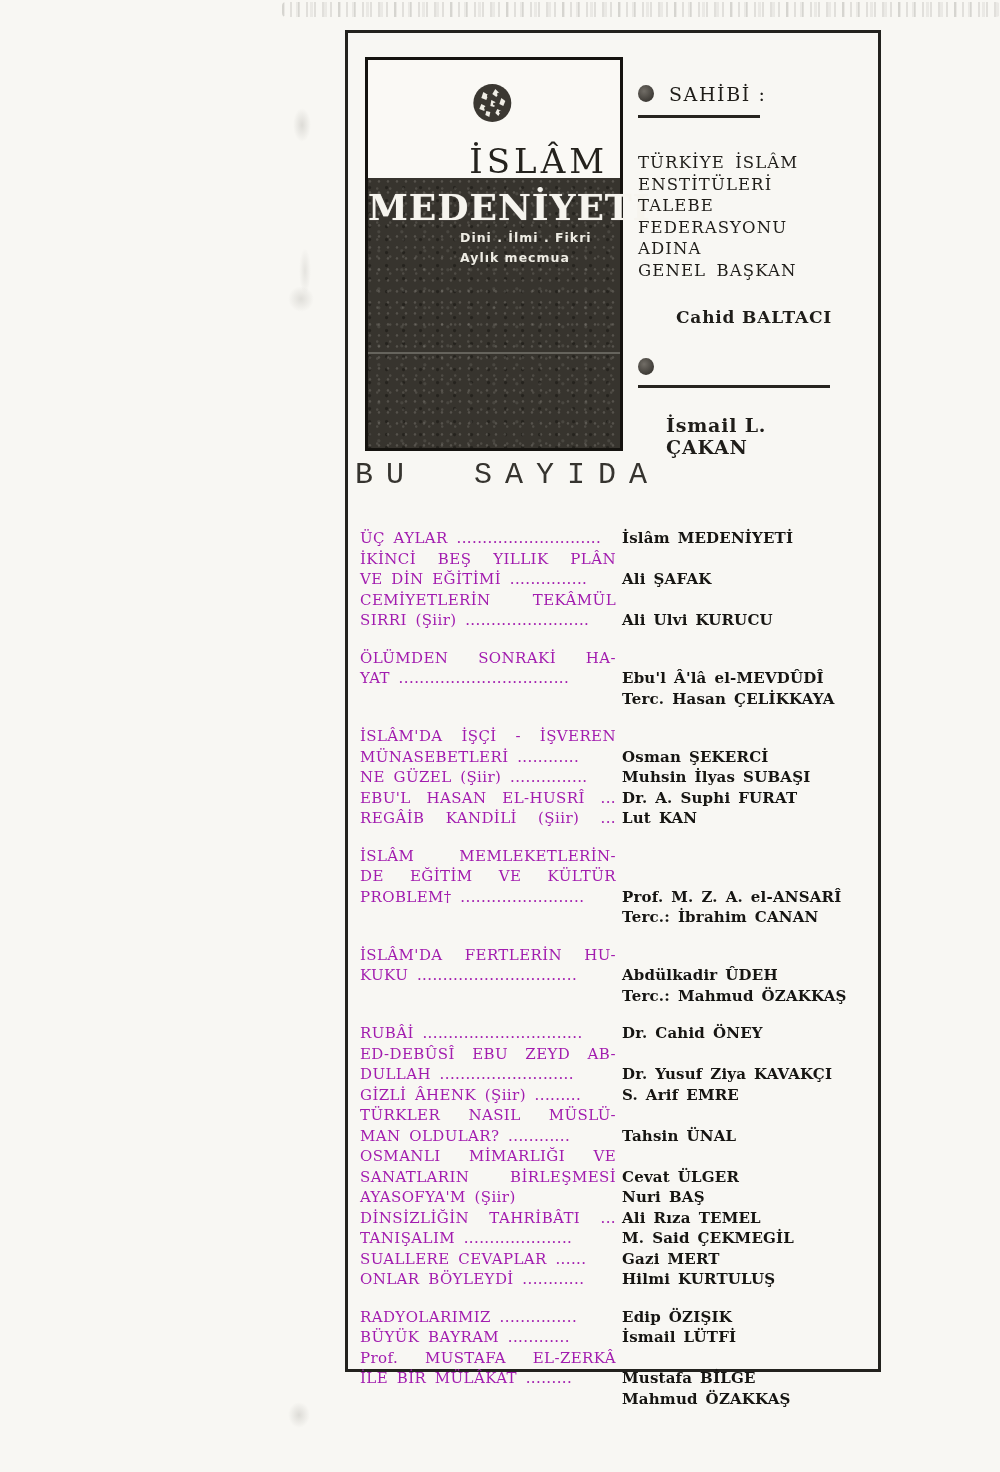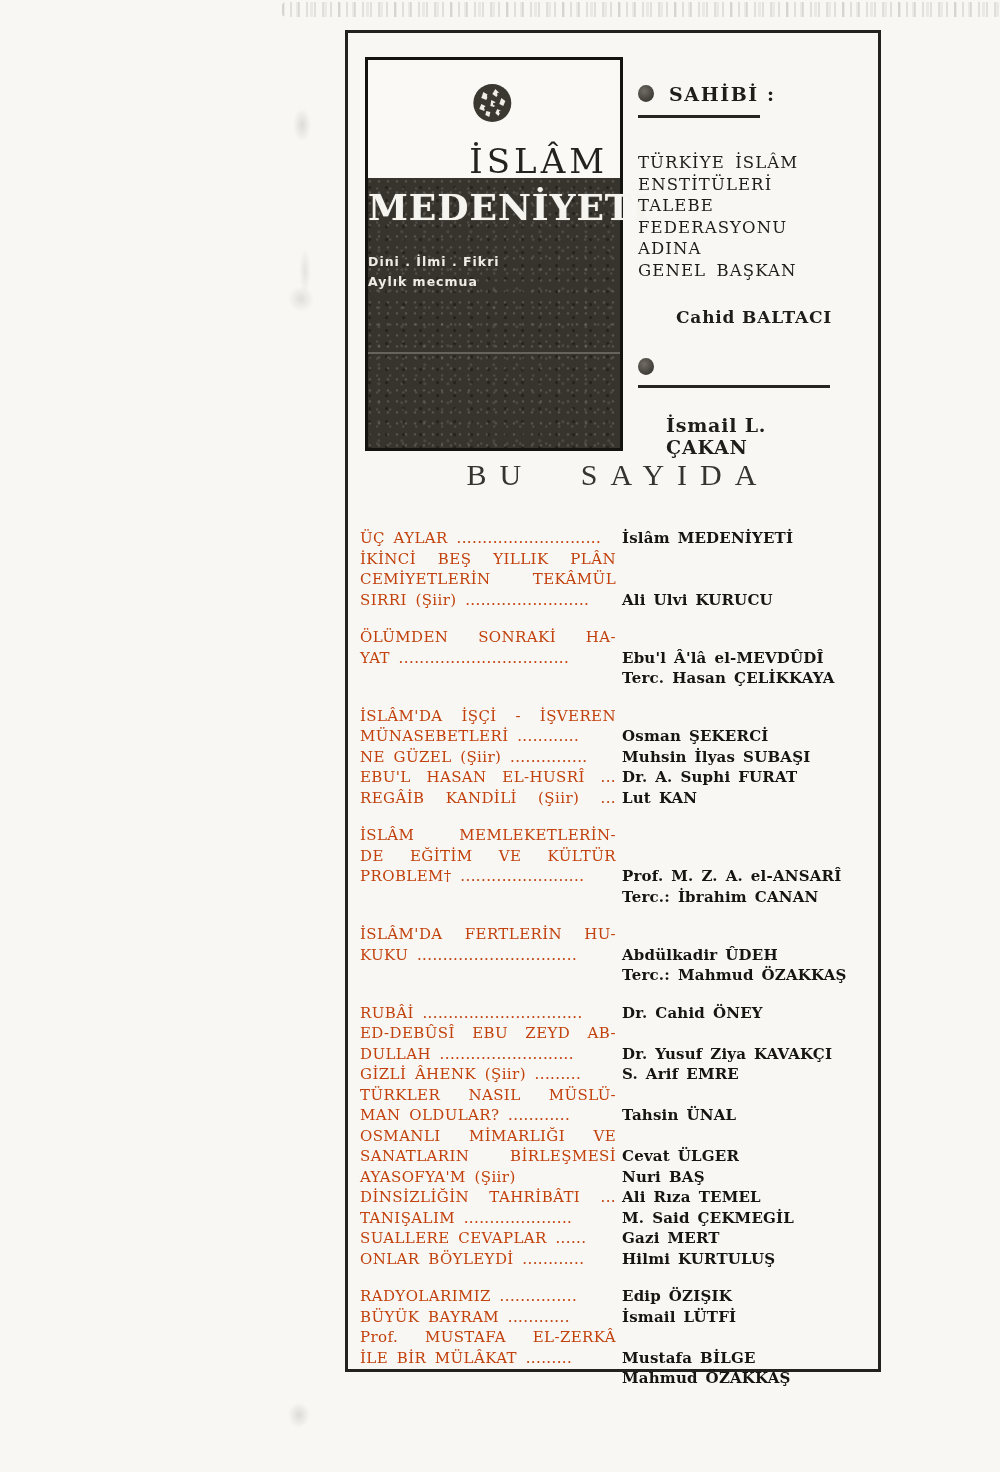--- a/index.html
+++ b/index.html
@@ -47,56 +47,56 @@
       radial-gradient(circle at 47% 83%, rgba(236,233,224,.10) 1px, transparent 2.1px),
       radial-gradient(circle at 9% 74%, rgba(20,18,14,.5) 1px, transparent 2.2px);
     background-size:9px 11px,13px 17px,23px 19px,17px 13px;
     color:#f5f3ec;
   }
   .cover-title-bottom{
     text-align:center;font-size:36px;font-weight:600;letter-spacing:1px;
     margin-top:8px;color:#f6f4ee;text-shadow:0 0 1px rgba(246,244,238,.6);
   }
   .cover-sub{
-    margin-top:24px;
+    margin-top:0;padding-left:92px;
     font-family:"DejaVu Sans", sans-serif;font-size:12.5px;font-weight:600;
     letter-spacing:1px;line-height:20px;color:#eeece4;
   }
   .fold-line{position:absolute;left:0;right:0;top:174px;height:2px;background:rgba(240,238,229,.26);}
   
   .masthead{position:absolute;left:638px;top:82px;width:216px;color:#1f1d19;}
   .mast-row{display:flex;align-items:flex-start;gap:15px;}
   .bullet{
     width:16px;height:17px;border-radius:50%;flex:none;margin-top:3px;
     background:radial-gradient(circle at 38% 36%, #716d66, #3d3a35 72%);
   }
-  .mast-heading-label{font-size:19px;font-weight:700;letter-spacing:1.6px;line-height:24px;white-space:pre-line;}
+  .mast-heading-label{font-size:19px;font-weight:400;letter-spacing:1.6px;line-height:24px;white-space:pre-line;}
   .rule{height:3px;background:#27251f;}
   .rule-1{width:122px;margin-top:9px;}
   .rule-2{width:192px;margin-top:10px;}
   .mast-org{
     margin-top:34px;font-size:16.5px;line-height:21.5px;
     letter-spacing:1.1px;word-spacing:4px;white-space:pre-line;font-weight:400;
   }
   .mast-owner-name{margin-top:26px;margin-left:38px;font-size:17px;font-weight:700;letter-spacing:.8px;}
   .mast-editor{margin-top:28px;}
   .mast-editor-name{margin-top:26px;margin-left:28px;font-size:19px;font-weight:700;letter-spacing:.8px;}
   
   .contents-heading{
-    position:absolute;left:345px;top:458px;width:536px;text-align:center;
-    font-family:Liberation Serif, serif;font-size:30px;font-weight:400;
+    position:absolute;left:345px;top:458px;width:536px;
+    font-family:Liberation Mono, monospace;font-size:30px;font-weight:400;
     letter-spacing:13px;word-spacing:26px;color:#36342f;padding-left:10px;box-sizing:border-box;
   }
   
   .toc{position:absolute;left:360px;top:528px;width:518px;}
   .toc-line{display:grid;grid-template-columns:262px 1fr;line-height:20.5px;min-height:20.5px;}
   .toc-line.gap{margin-top:17px;}
   .toc-title{
     font-size:15px;letter-spacing:.4px;word-spacing:3.5px;
-    white-space:nowrap;color:#c2410c;
+    white-space:nowrap;color:#a21caf;
   }
   .toc-line.fill .toc-title{
     white-space:normal;text-align:justify;text-align-last:justify;padding-right:6px;
   }
   .toc-author{
     font-size:15px;font-weight:700;letter-spacing:.2px;word-spacing:2.5px;
     white-space:nowrap;color:#161512;
   }
 </style>
 </head>
@@ -170,20 +170,24 @@
     <div class="toc-line">
       <span class="toc-title">ÜÇ AYLAR ............................</span>
       <span class="toc-author">İslâm MEDENİYETİ</span>
     </div>
 
     <div class="toc-line fill">
       <span class="toc-title">İKİNCİ BEŞ YILLIK PLÂN</span>
       <span class="toc-author"></span>
     </div>
 
+    <div class="toc-line">
+      <span class="toc-title">VE DİN EĞİTİMİ ...............</span>
+      <span class="toc-author">Ali ŞAFAK</span>
+    </div>
 
     <div class="toc-line fill">
       <span class="toc-title">CEMİYETLERİN TEKÂMÜL</span>
       <span class="toc-author"></span>
     </div>
 
     <div class="toc-line">
       <span class="toc-title">SIRRI (Şiir) ........................</span>
       <span class="toc-author">Ali Ulvi KURUCU</span>
     </div>

